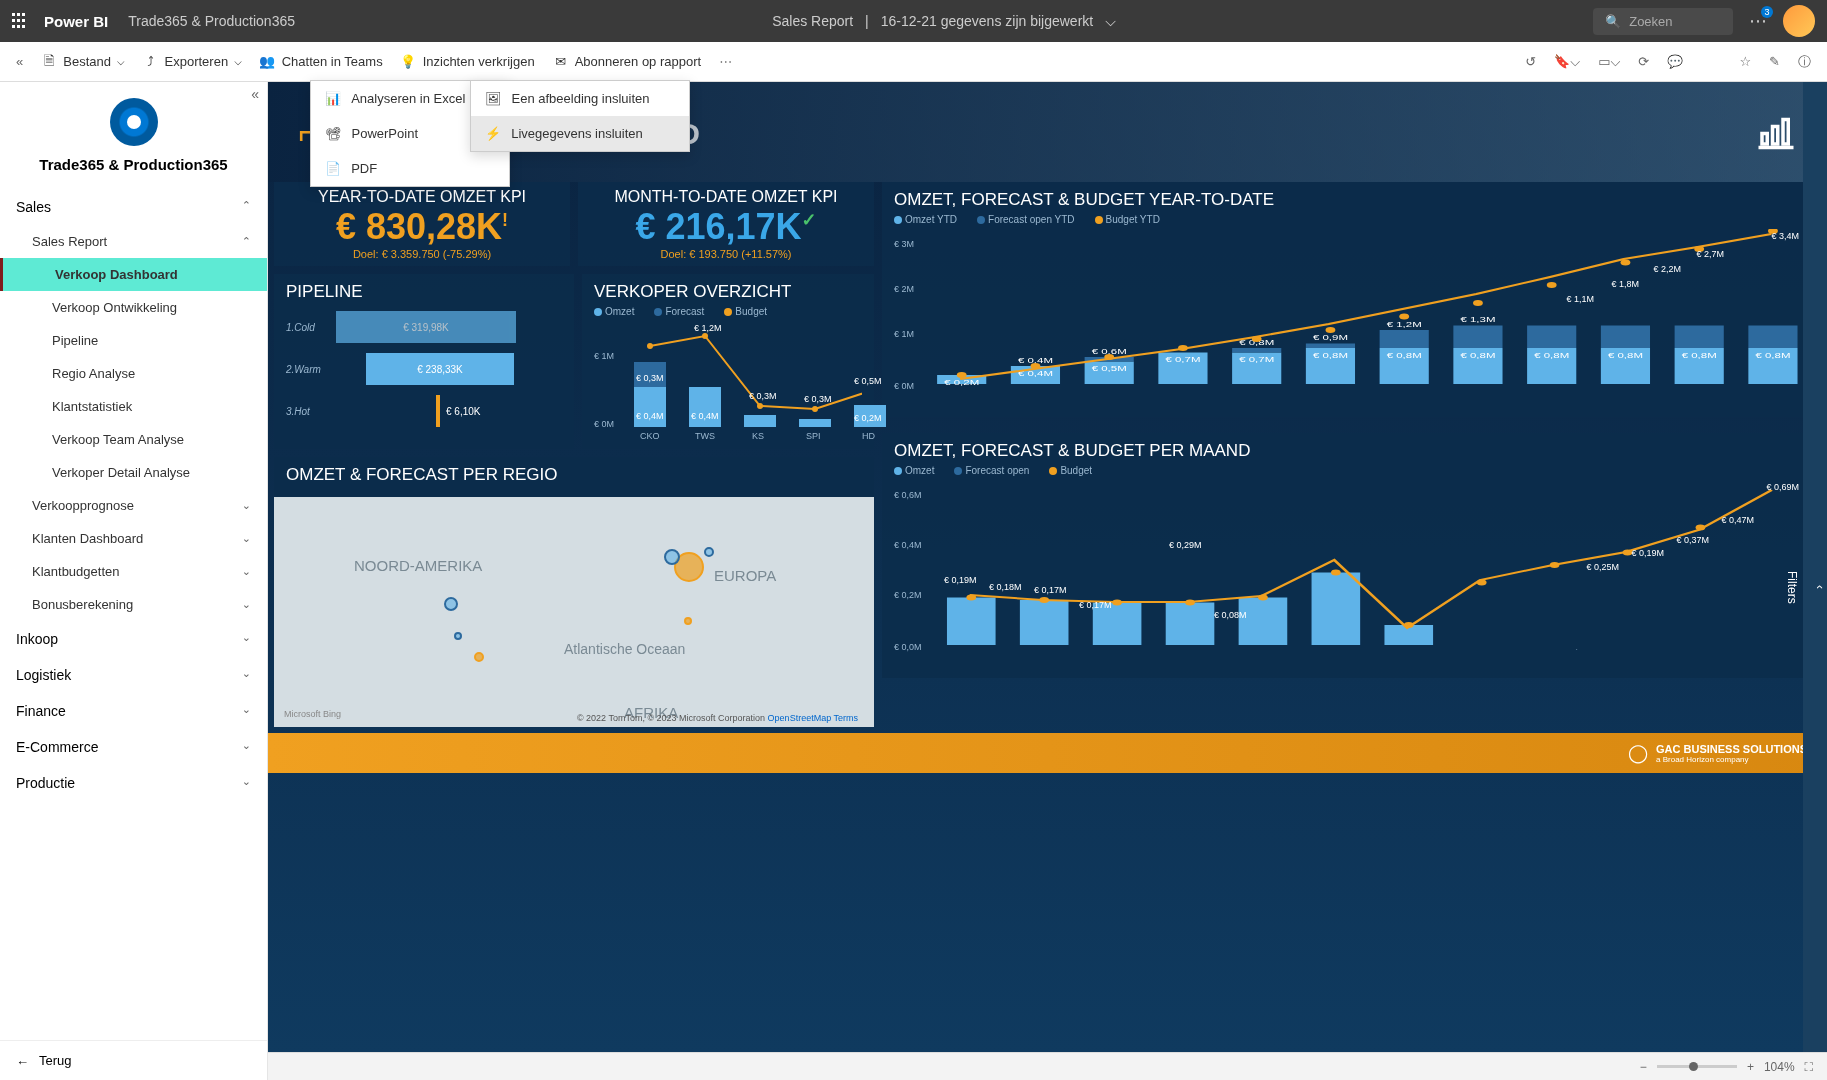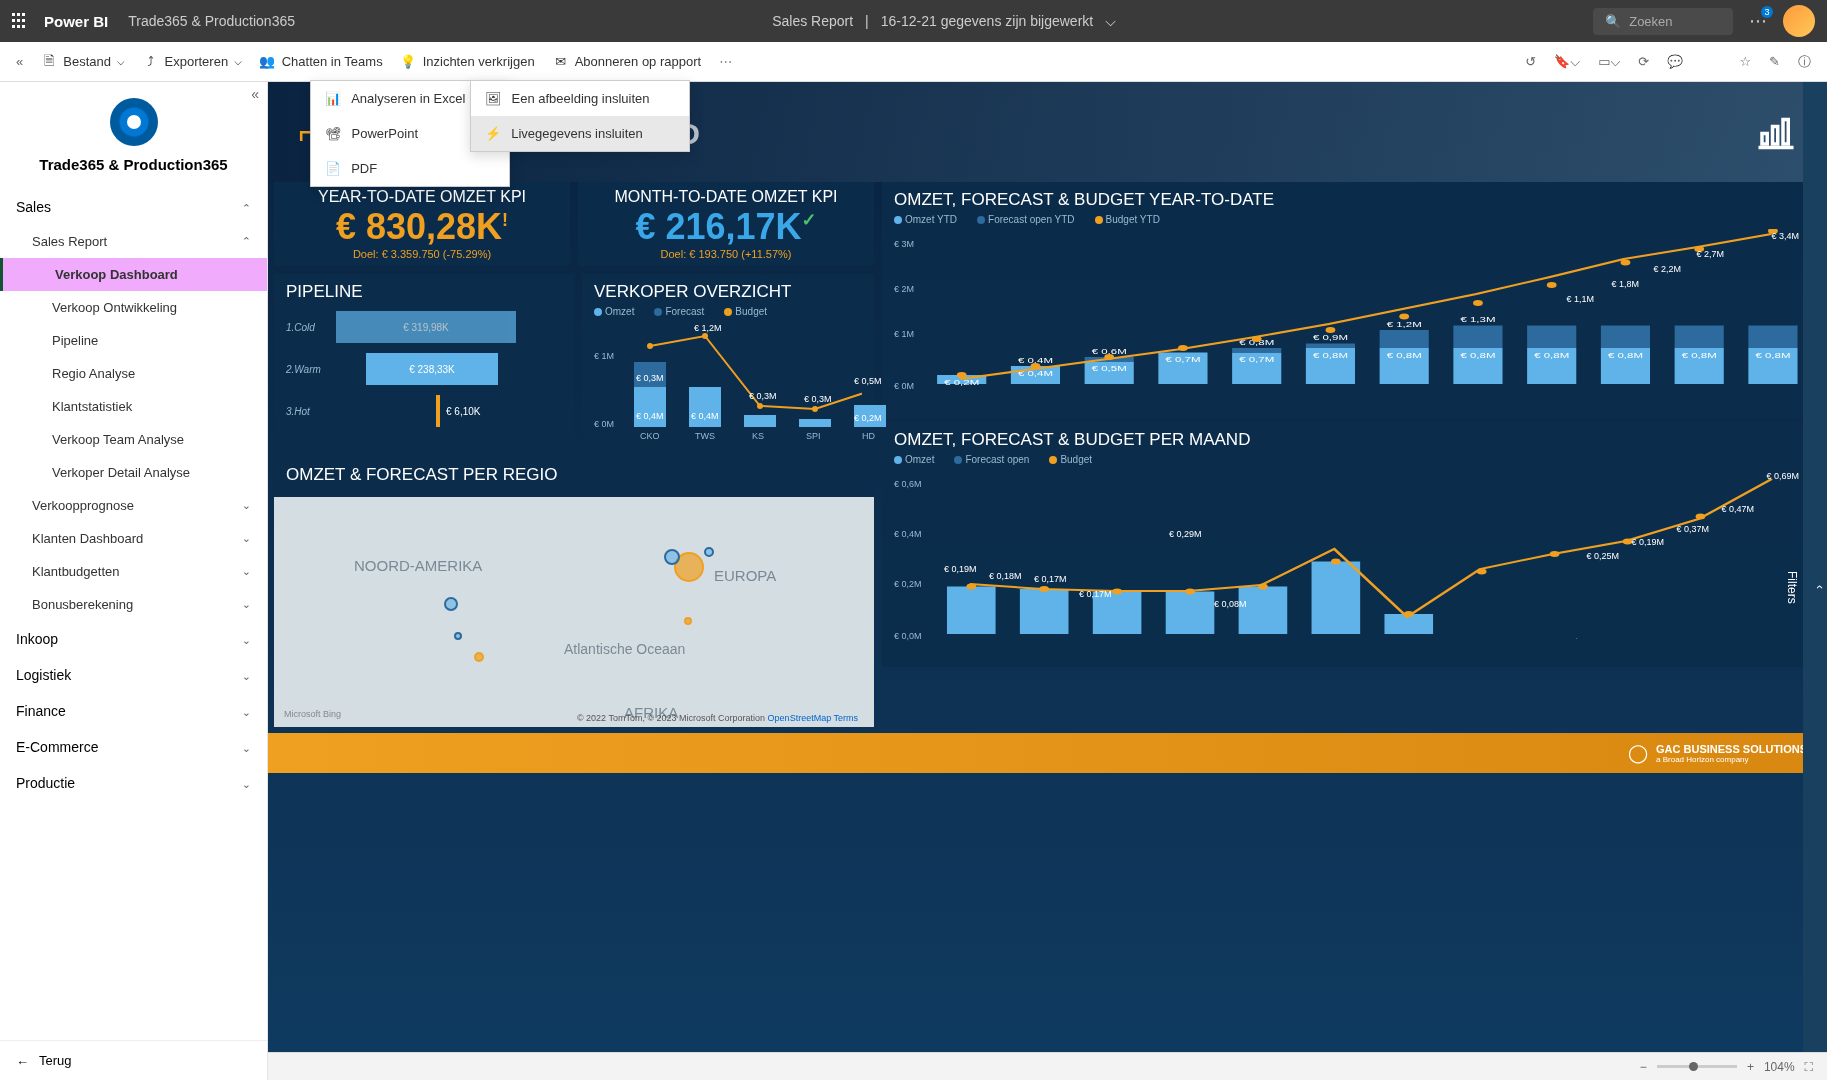--- a/index.html
+++ b/index.html
@@ -33,24 +33,24 @@
 .submenu .item.selected { background: #e8e8e8; }
 
 .main { display: flex; height: calc(100% - 82px); }
 
 
 .sidebar { width: 268px; border-right: 1px solid #e5e5e5; display: flex; flex-direction: column; overflow-y: auto; position: relative; }
 .sidebar-header { padding: 16px 0; text-align: center; }
 .logo { width: 48px; height: 48px; border-radius: 50%; background: radial-gradient(circle,#0078d4 40%,#005a9e 45%); margin: 0 auto 10px; position: relative; }
 .logo::after { content: ''; position: absolute; top: 50%; left: 50%; transform: translate(-50%,-50%); width: 14px; height: 14px; border-radius: 50%; background: #fff; }
 .ws-name { font-size: 15px; font-weight: 600; }
-.nav-section { padding: 10px 16px 10px 16px; display: flex; justify-content: space-between; align-items: flex-end; font-size: 14px; cursor: pointer; }
+.nav-section { padding: 10px 16px 10px 16px; display: flex; justify-content: space-between; align-items: flex-start; font-size: 14px; cursor: pointer; }
 .nav-item { padding: 9px 16px 9px 32px; display: flex; justify-content: space-between; align-items: center; font-size: 13px; cursor: pointer; color: #333; }
 .nav-sub { padding: 9px 16px 9px 52px; font-size: 13px; cursor: pointer; color: #333; }
-.nav-sub.active { background: #f0abfc; border-left: 3px solid #14532d; font-weight: 600; }
+.nav-sub.active { background: #5eead4; border-left: 3px solid #7f1d1d; font-weight: 600; }
 .chev { font-size: 11px; color: #666; }
 .sidebar-footer { margin-top: auto; padding: 12px 16px; display: flex; align-items: center; gap: 10px; font-size: 13px; border-top: 1px solid #eee; }
 .collapse-btn { position: absolute; top: 4px; right: 8px; font-size: 14px; color: #666; cursor: pointer; }
 
 
 .dashboard { flex: 1; background: linear-gradient(180deg,#0a2340 0%,#0f3a5f 100%); position: relative; overflow: hidden; }
 .dash-header { height: 100px; background: linear-gradient(90deg,rgba(10,35,64,0.9),rgba(80,120,150,0.5)); display: flex; align-items: center; padding: 0 30px; }
 .dash-title { color: #fff; font-size: 30px; font-weight: 700; letter-spacing: 1px; }
 .dash-title .accent { color: #f0a020; }
 .dash-icon { margin-left: auto; }
@@ -290,21 +290,21 @@
         <div style="display:grid;grid-template-columns:300px 1fr;gap:8px;margin-top:8px">
           <div class="panel">
             <div class="panel-title">PIPELINE</div>
             <div class="pipeline-row">
                   <span class="pipeline-label">1.Cold</span>
                   <div class="pipeline-bar" style="width:180px;opacity:0.7">€ 319,98K</div>
                 </div>
             <div class="pipeline-row">
                   <span class="pipeline-label">2.Warm</span>
                   <div style="width:30px"></div>
-                  <div class="pipeline-bar" style="width:132px">€ 238,33K</div>
+                  <div class="pipeline-bar" style="width:148px">€ 238,33K</div>
                 </div>
             <div class="pipeline-row">
                   <span class="pipeline-label">3.Hot</span>
                   <div style="width:100px"></div>
                   <div class="pipeline-bar" style="width:4px;background:#f0a020"></div>
                   <span style="margin-left:6px;color:#fff">€ 6,10K</span>
                 </div>
           </div>
 
           <div class="panel">
@@ -443,21 +443,21 @@
             </svg>
             <span class="val-label" style="right:170px;top:50px">€ 1,8M</span>
             <span class="val-label" style="right:128px;top:35px">€ 2,2M</span>
             <span class="val-label" style="right:85px;top:20px">€ 2,7M</span>
             <span class="val-label" style="right:10px;top:2px">€ 3,4M</span>
             <span class="val-label" style="right:215px;top:65px">€ 1,1M</span>
             <div class="months-axis" style="position:absolute;bottom:0;left:30px;right:0;display:flex;justify-content:space-between;font-size:8px;color:#9bb8d0;transform:rotate(-20deg);transform-origin:left"></div>
           </div>
         </div>
 
-        <div class="panel" style="margin-top:5px">
+        <div class="panel" style="margin-top:16px">
           <div class="panel-title">OMZET, FORECAST &amp; BUDGET PER MAAND</div>
           <div class="legend"><span><i class="dot d-blue"></i><span>Omzet</span></span><span><i class="dot d-dblue"></i><span>Forecast open</span></span><span><i class="dot d-orange"></i><span>Budget</span></span></div>
           <div class="chart-area" style="height:190px">
             <span class="axis-label" style="left:0;top:10px">€ 0,6M</span>
             <span class="axis-label" style="left:0;top:60px">€ 0,4M</span>
             <span class="axis-label" style="left:0;top:110px">€ 0,2M</span>
             <span class="axis-label" style="left:0;bottom:18px">€ 0,0M</span>
             <svg style="position:absolute;left:40px;top:0;width:calc(100% - 40px);height:170px" viewBox="0 0 540 170" preserveAspectRatio="none">
               <g class="mtd-bars">
                     <rect x="8" y="117.5" width="30" height="47.5" fill="#5fb3e8"></rect>

